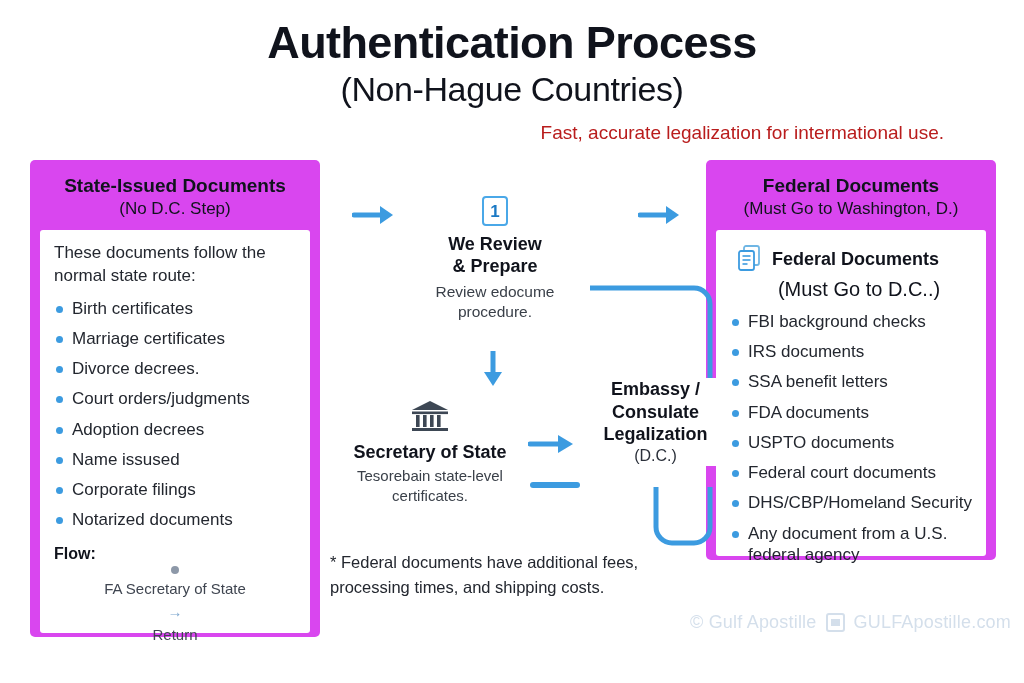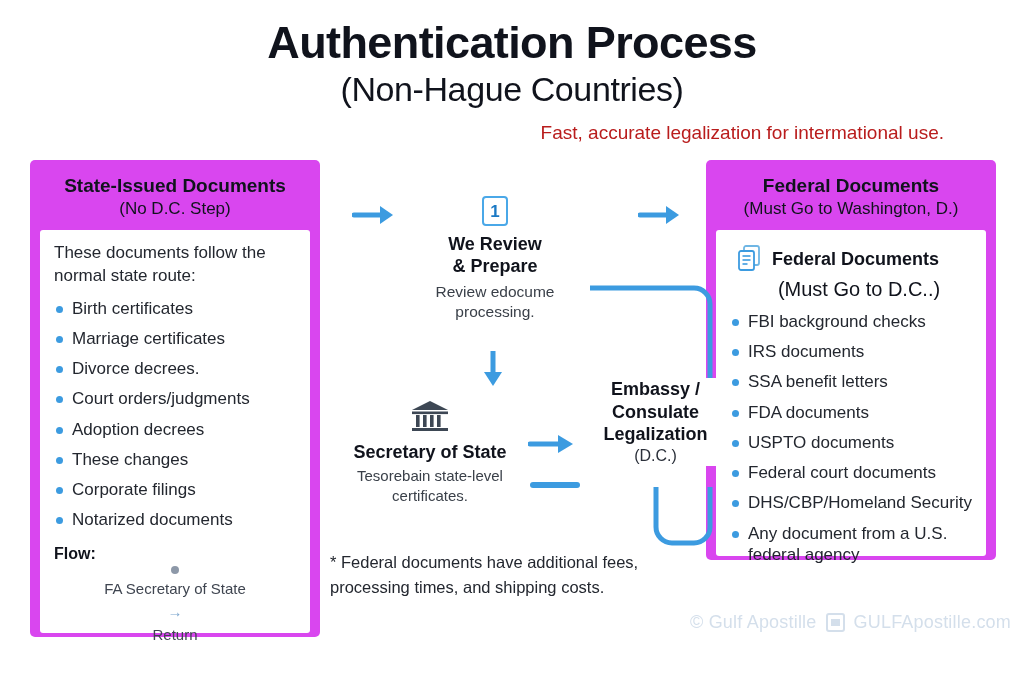--- a/index.html
+++ b/index.html
@@ -140,21 +140,21 @@
       <div class="h2">(No D.C. Step)</div>
     </div>
     <div class="panel-body">
       <div class="intro">These documents follow the normal state route:</div>
       <ul class="blist">
         <li>Birth certificates</li>
         <li>Marriage certificates</li>
         <li>Divorce decrees.</li>
         <li>Court orders/judgments</li>
         <li>Adoption decrees</li>
-        <li>These changes</li>
+        <li>Name issused</li>
         <li>Corporate filings</li>
         <li>Notarized documents</li>
       </ul>
 
       <div class="flow-wrap">
         <div class="flow-label">Flow:</div>
         <div class="flow-row">
           <span class="flow-dot"></span>
           <span>FA Secretary of State</span>
           <span class="flow-arrow">→</span>
@@ -236,21 +236,21 @@
     </svg>
   </div>
 
   <div class="bar" style="left:530px;top:482px;width:50px;height:6px;"></div>
 
   <div class="step-card" id="step1">
     <div class="numbox">1</div>
     <div class="step-title">We Review</div>
     <div class="step-title">&amp; Prepare</div>
     <div class="step-desc">Review edocume</div>
-    <div class="step-desc" style="margin-top:0;">processing.</div>
+    <div class="step-desc" style="margin-top:0;">procedure.</div>
   </div>
 
   <div class="step-card" id="sos">
     <span>
       <svg width="42" height="36" viewBox="0 0 42 36">
         <path d="M21 3 L39 12 H3 Z" fill="#3d4754"></path>
         <rect x="3" y="13.5" width="36" height="2.6" fill="#3d4754"></rect>
         <rect x="7" y="17" width="3.6" height="12" fill="#3d4754"></rect>
         <rect x="14" y="17" width="3.6" height="12" fill="#3d4754"></rect>
         <rect x="21" y="17" width="3.6" height="12" fill="#3d4754"></rect>

